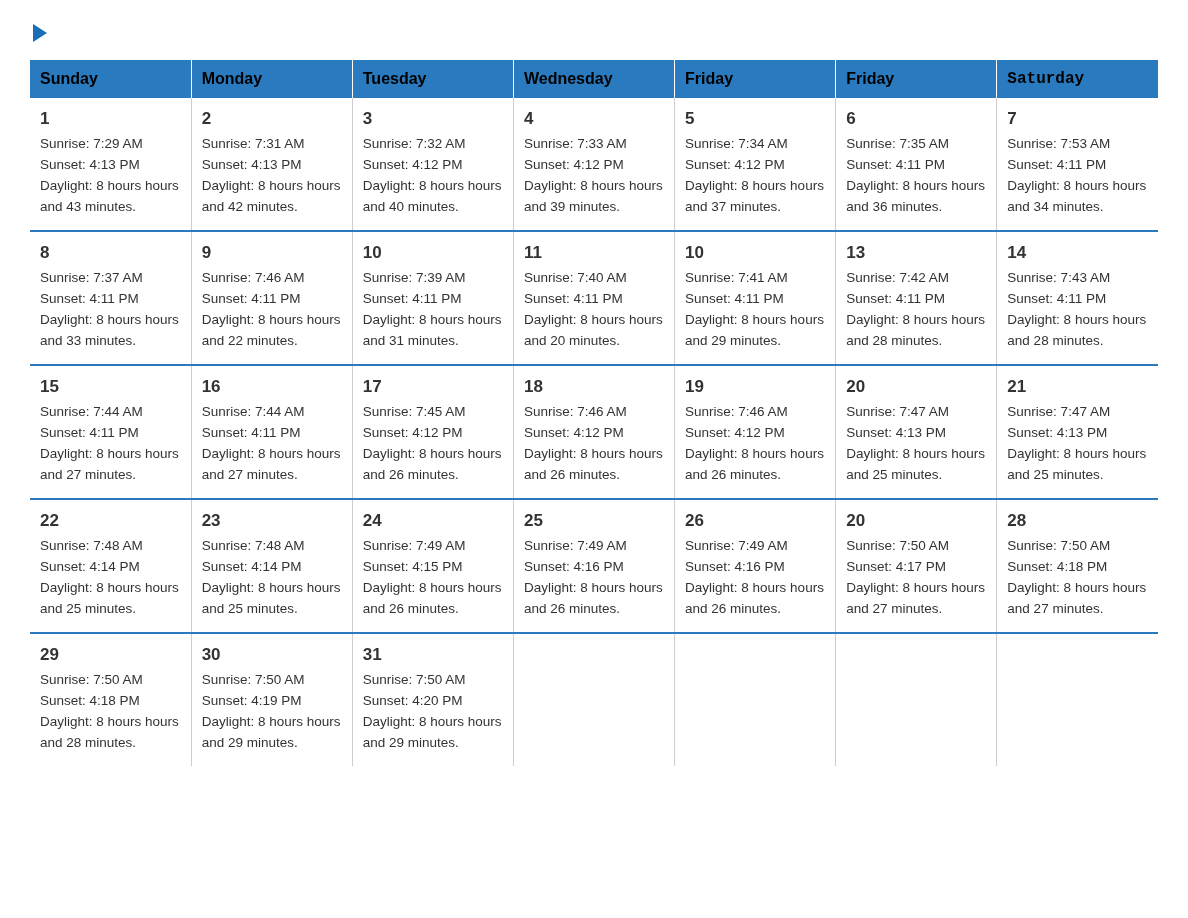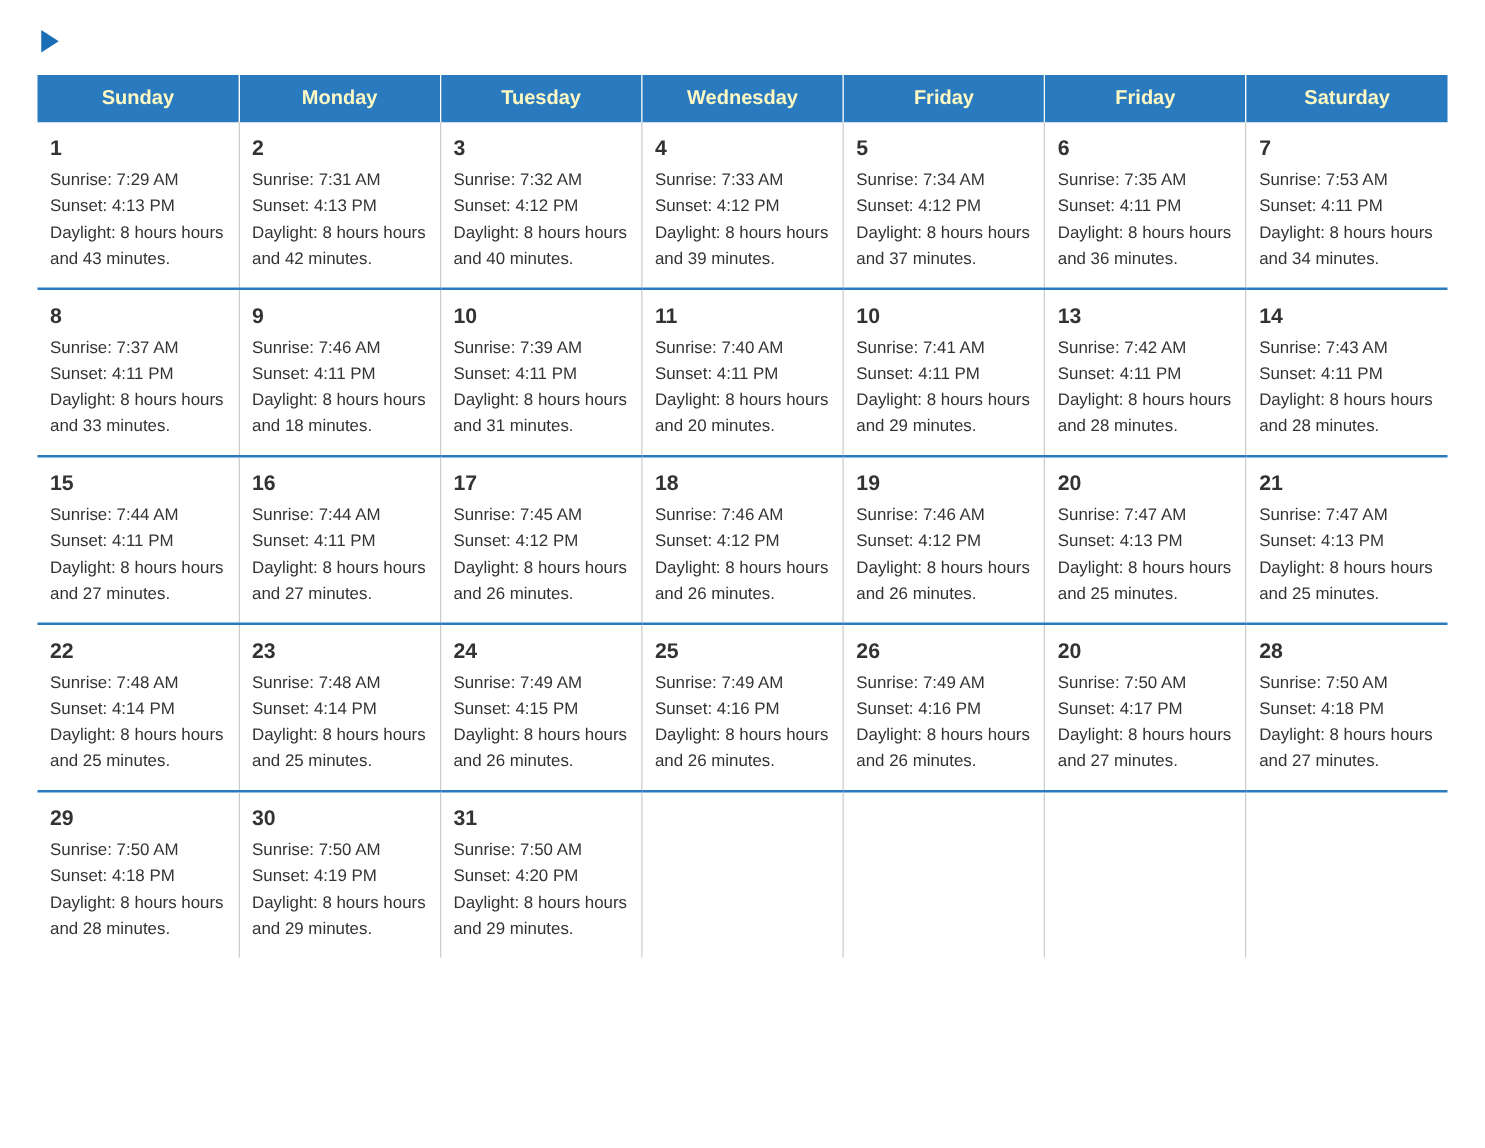--- a/index.html
+++ b/index.html
@@ -61,28 +61,28 @@
       color: #555;
       margin-top: 4px;
     }
     table {
       width: 100%;
       border-collapse: collapse;
       table-layout: fixed;
     }
     thead tr th {
       background: #2a7abf;
-      color: #fef9c3;
+      color: #000000;
       font-size: 16px;
       font-weight: bold;
       padding: 10px 10px;
-      text-align: center;
+      text-align: left;
       border-right: 1px solid #fff;
     }
-    thead tr th:last-child { border-right: none; }
+    thead tr th:last-child { border-right: none; font-family: Liberation Mono, monospace; }
     tbody tr td {
       vertical-align: top;
       padding: 8px 10px 12px 10px;
       font-size: 13.5px;
       line-height: 1.55;
       border-right: 1px solid #ccc;
       border-bottom: 2px solid #2a7abf;
       background: #fff;
       color: #333;
     }
@@ -134,21 +134,21 @@
         <td><span class="day-num">1</span><span>Sunrise: 7:29 AM</span><br><span>Sunset: 4:13 PM</span><br><span>Daylight: 8 hours hours</span><br><span>and 43 minutes.</span></td>
         <td><span class="day-num">2</span><span>Sunrise: 7:31 AM</span><br><span>Sunset: 4:13 PM</span><br><span>Daylight: 8 hours hours</span><br><span>and 42 minutes.</span></td>
         <td><span class="day-num">3</span><span>Sunrise: 7:32 AM</span><br><span>Sunset: 4:12 PM</span><br><span>Daylight: 8 hours hours</span><br><span>and 40 minutes.</span></td>
         <td><span class="day-num">4</span><span>Sunrise: 7:33 AM</span><br><span>Sunset: 4:12 PM</span><br><span>Daylight: 8 hours hours</span><br><span>and 39 minutes.</span></td>
         <td><span class="day-num">5</span><span>Sunrise: 7:34 AM</span><br><span>Sunset: 4:12 PM</span><br><span>Daylight: 8 hours hours</span><br><span>and 37 minutes.</span></td>
         <td><span class="day-num">6</span><span>Sunrise: 7:35 AM</span><br><span>Sunset: 4:11 PM</span><br><span>Daylight: 8 hours hours</span><br><span>and 36 minutes.</span></td>
         <td><span class="day-num">7</span><span>Sunrise: 7:53 AM</span><br><span>Sunset: 4:11 PM</span><br><span>Daylight: 8 hours hours</span><br><span>and 34 minutes.</span></td>
       </tr>
       <tr>
         <td><span class="day-num">8</span><span>Sunrise: 7:37 AM</span><br><span>Sunset: 4:11 PM</span><br><span>Daylight: 8 hours hours</span><br><span>and 33 minutes.</span></td>
-        <td><span class="day-num">9</span><span>Sunrise: 7:46 AM</span><br><span>Sunset: 4:11 PM</span><br><span>Daylight: 8 hours hours</span><br><span>and 18 minutes.</span></td>
+        <td><span class="day-num">9</span><span>Sunrise: 7:46 AM</span><br><span>Sunset: 4:11 PM</span><br><span>Daylight: 8 hours hours</span><br><span>and 22 minutes.</span></td>
         <td><span class="day-num">10</span><span>Sunrise: 7:39 AM</span><br><span>Sunset: 4:11 PM</span><br><span>Daylight: 8 hours hours</span><br><span>and 31 minutes.</span></td>
         <td><span class="day-num">11</span><span>Sunrise: 7:40 AM</span><br><span>Sunset: 4:11 PM</span><br><span>Daylight: 8 hours hours</span><br><span>and 20 minutes.</span></td>
         <td><span class="day-num">10</span><span>Sunrise: 7:41 AM</span><br><span>Sunset: 4:11 PM</span><br><span>Daylight: 8 hours hours</span><br><span>and 29 minutes.</span></td>
         <td><span class="day-num">13</span><span>Sunrise: 7:42 AM</span><br><span>Sunset: 4:11 PM</span><br><span>Daylight: 8 hours hours</span><br><span>and 28 minutes.</span></td>
         <td><span class="day-num">14</span><span>Sunrise: 7:43 AM</span><br><span>Sunset: 4:11 PM</span><br><span>Daylight: 8 hours hours</span><br><span>and 28 minutes.</span></td>
       </tr>
       <tr>
         <td><span class="day-num">15</span><span>Sunrise: 7:44 AM</span><br><span>Sunset: 4:11 PM</span><br><span>Daylight: 8 hours hours</span><br><span>and 27 minutes.</span></td>
         <td><span class="day-num">16</span><span>Sunrise: 7:44 AM</span><br><span>Sunset: 4:11 PM</span><br><span>Daylight: 8 hours hours</span><br><span>and 27 minutes.</span></td>
         <td><span class="day-num">17</span><span>Sunrise: 7:45 AM</span><br><span>Sunset: 4:12 PM</span><br><span>Daylight: 8 hours hours</span><br><span>and 26 minutes.</span></td>

